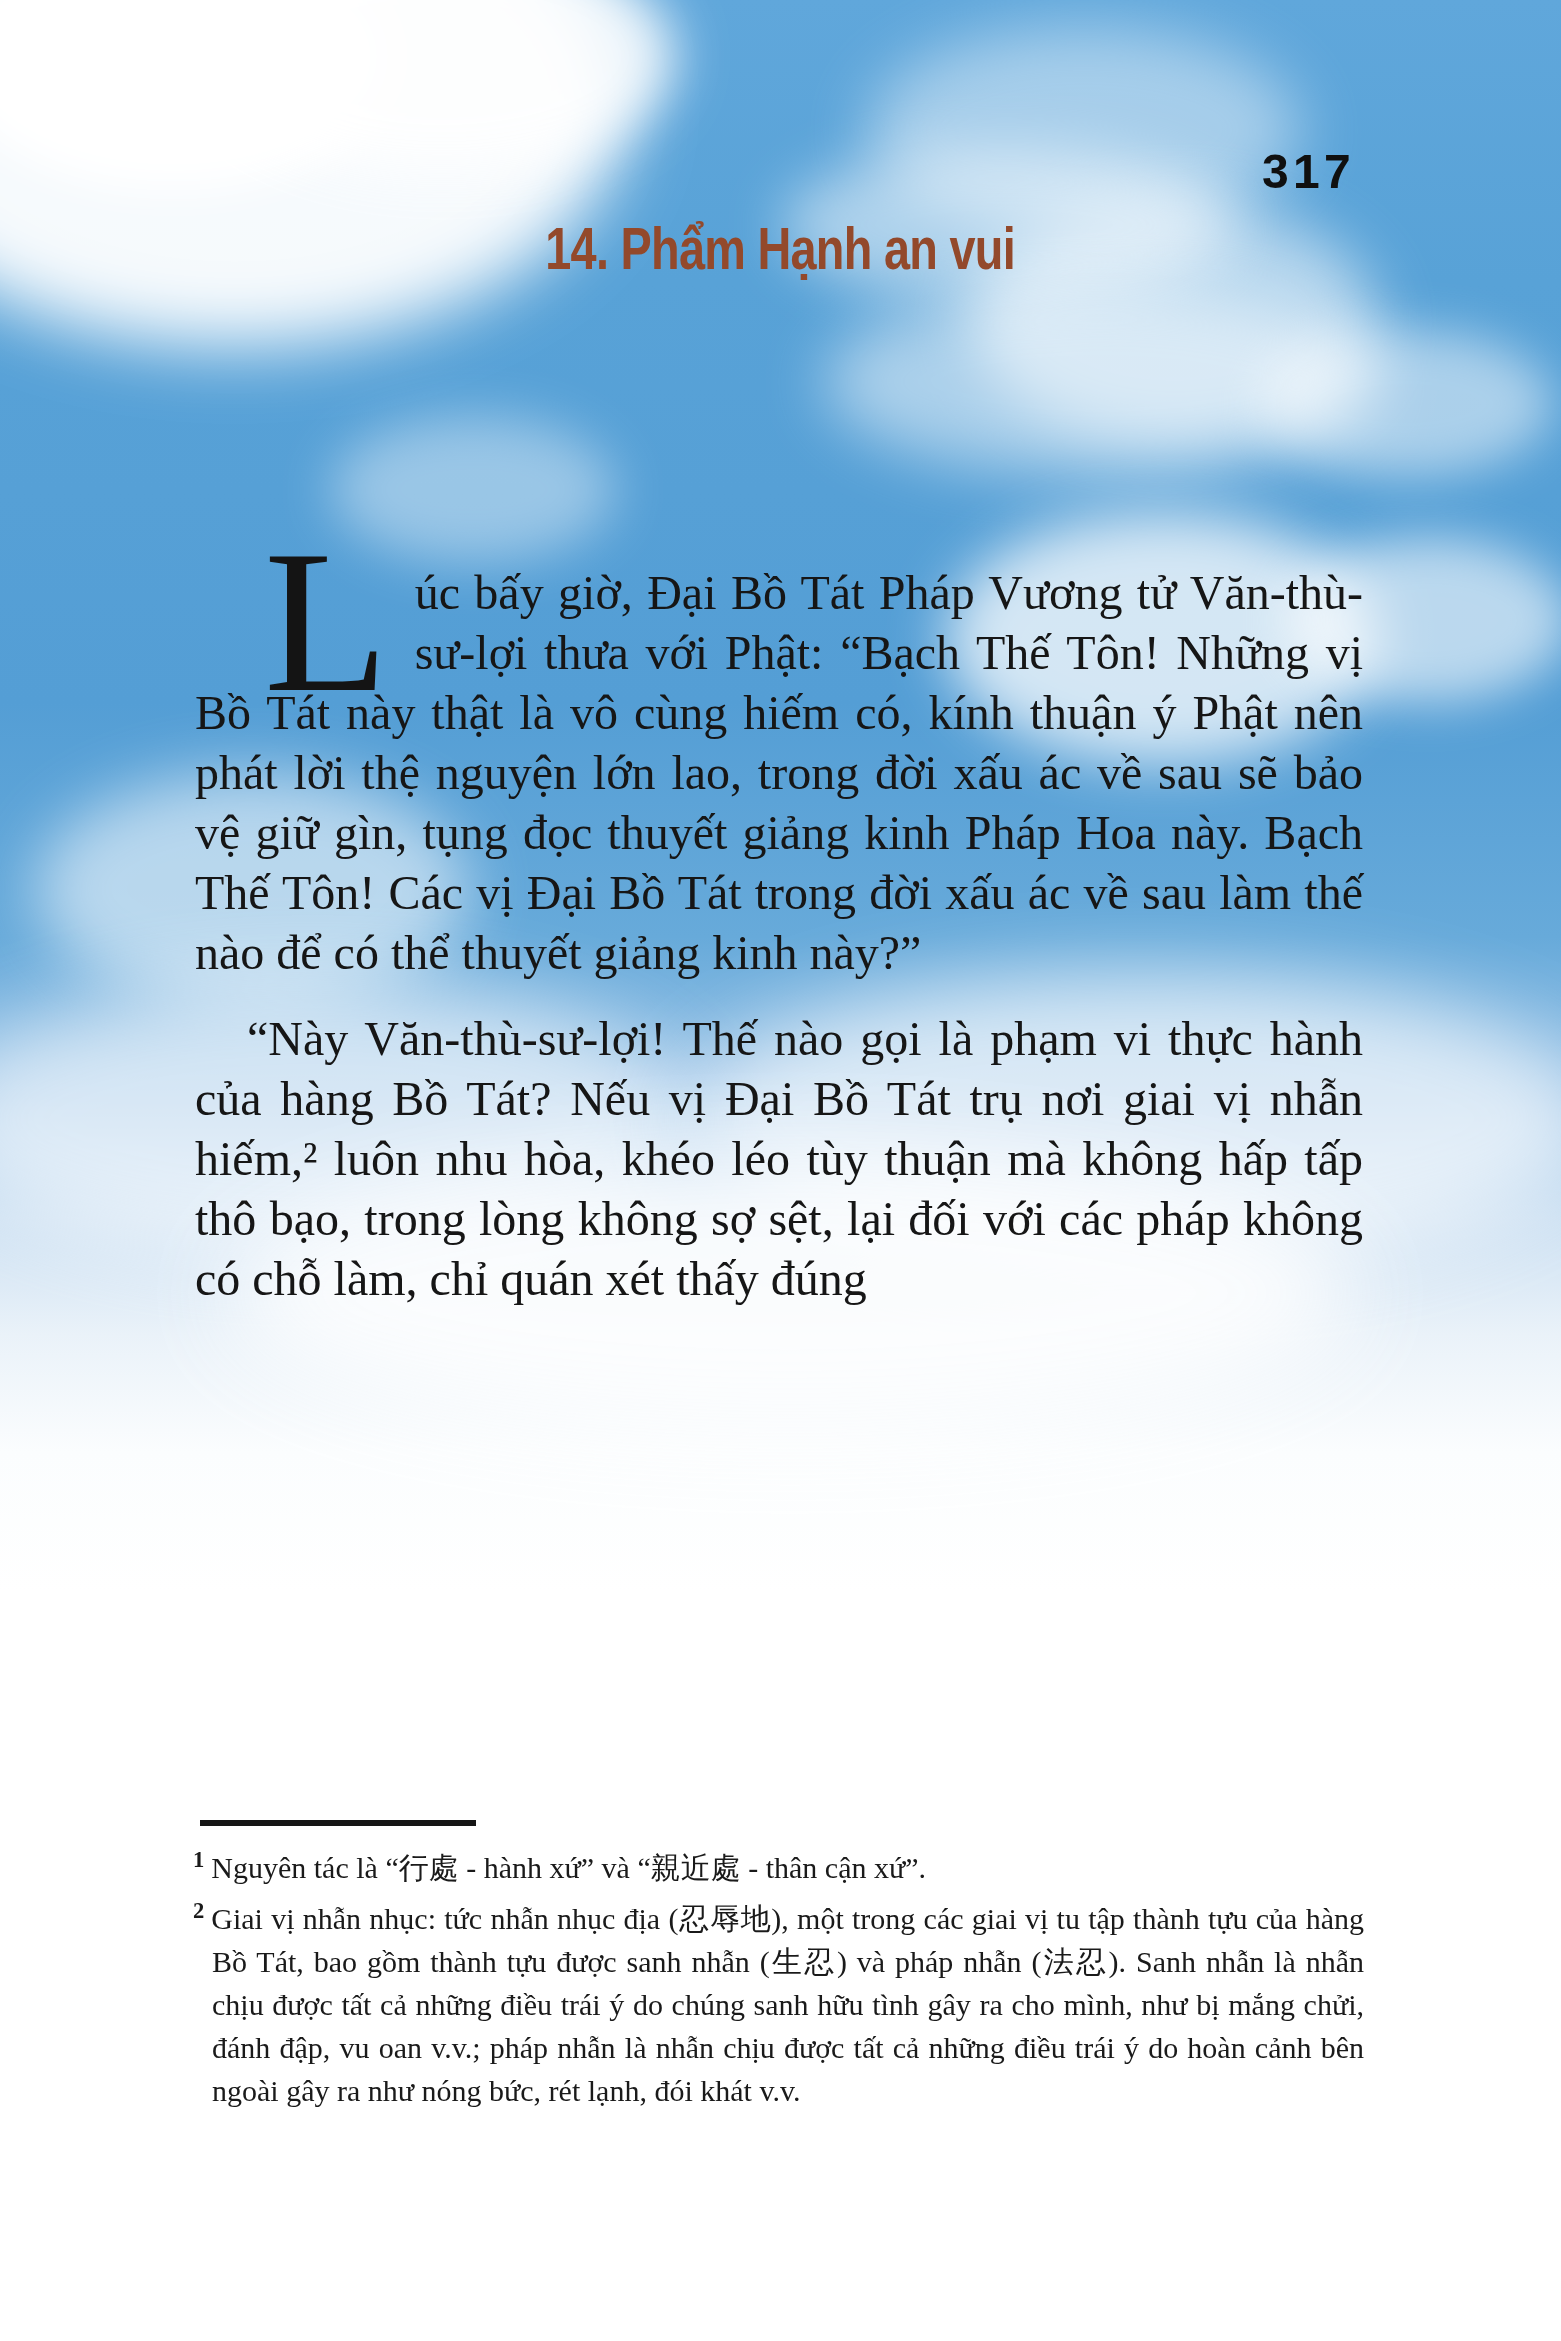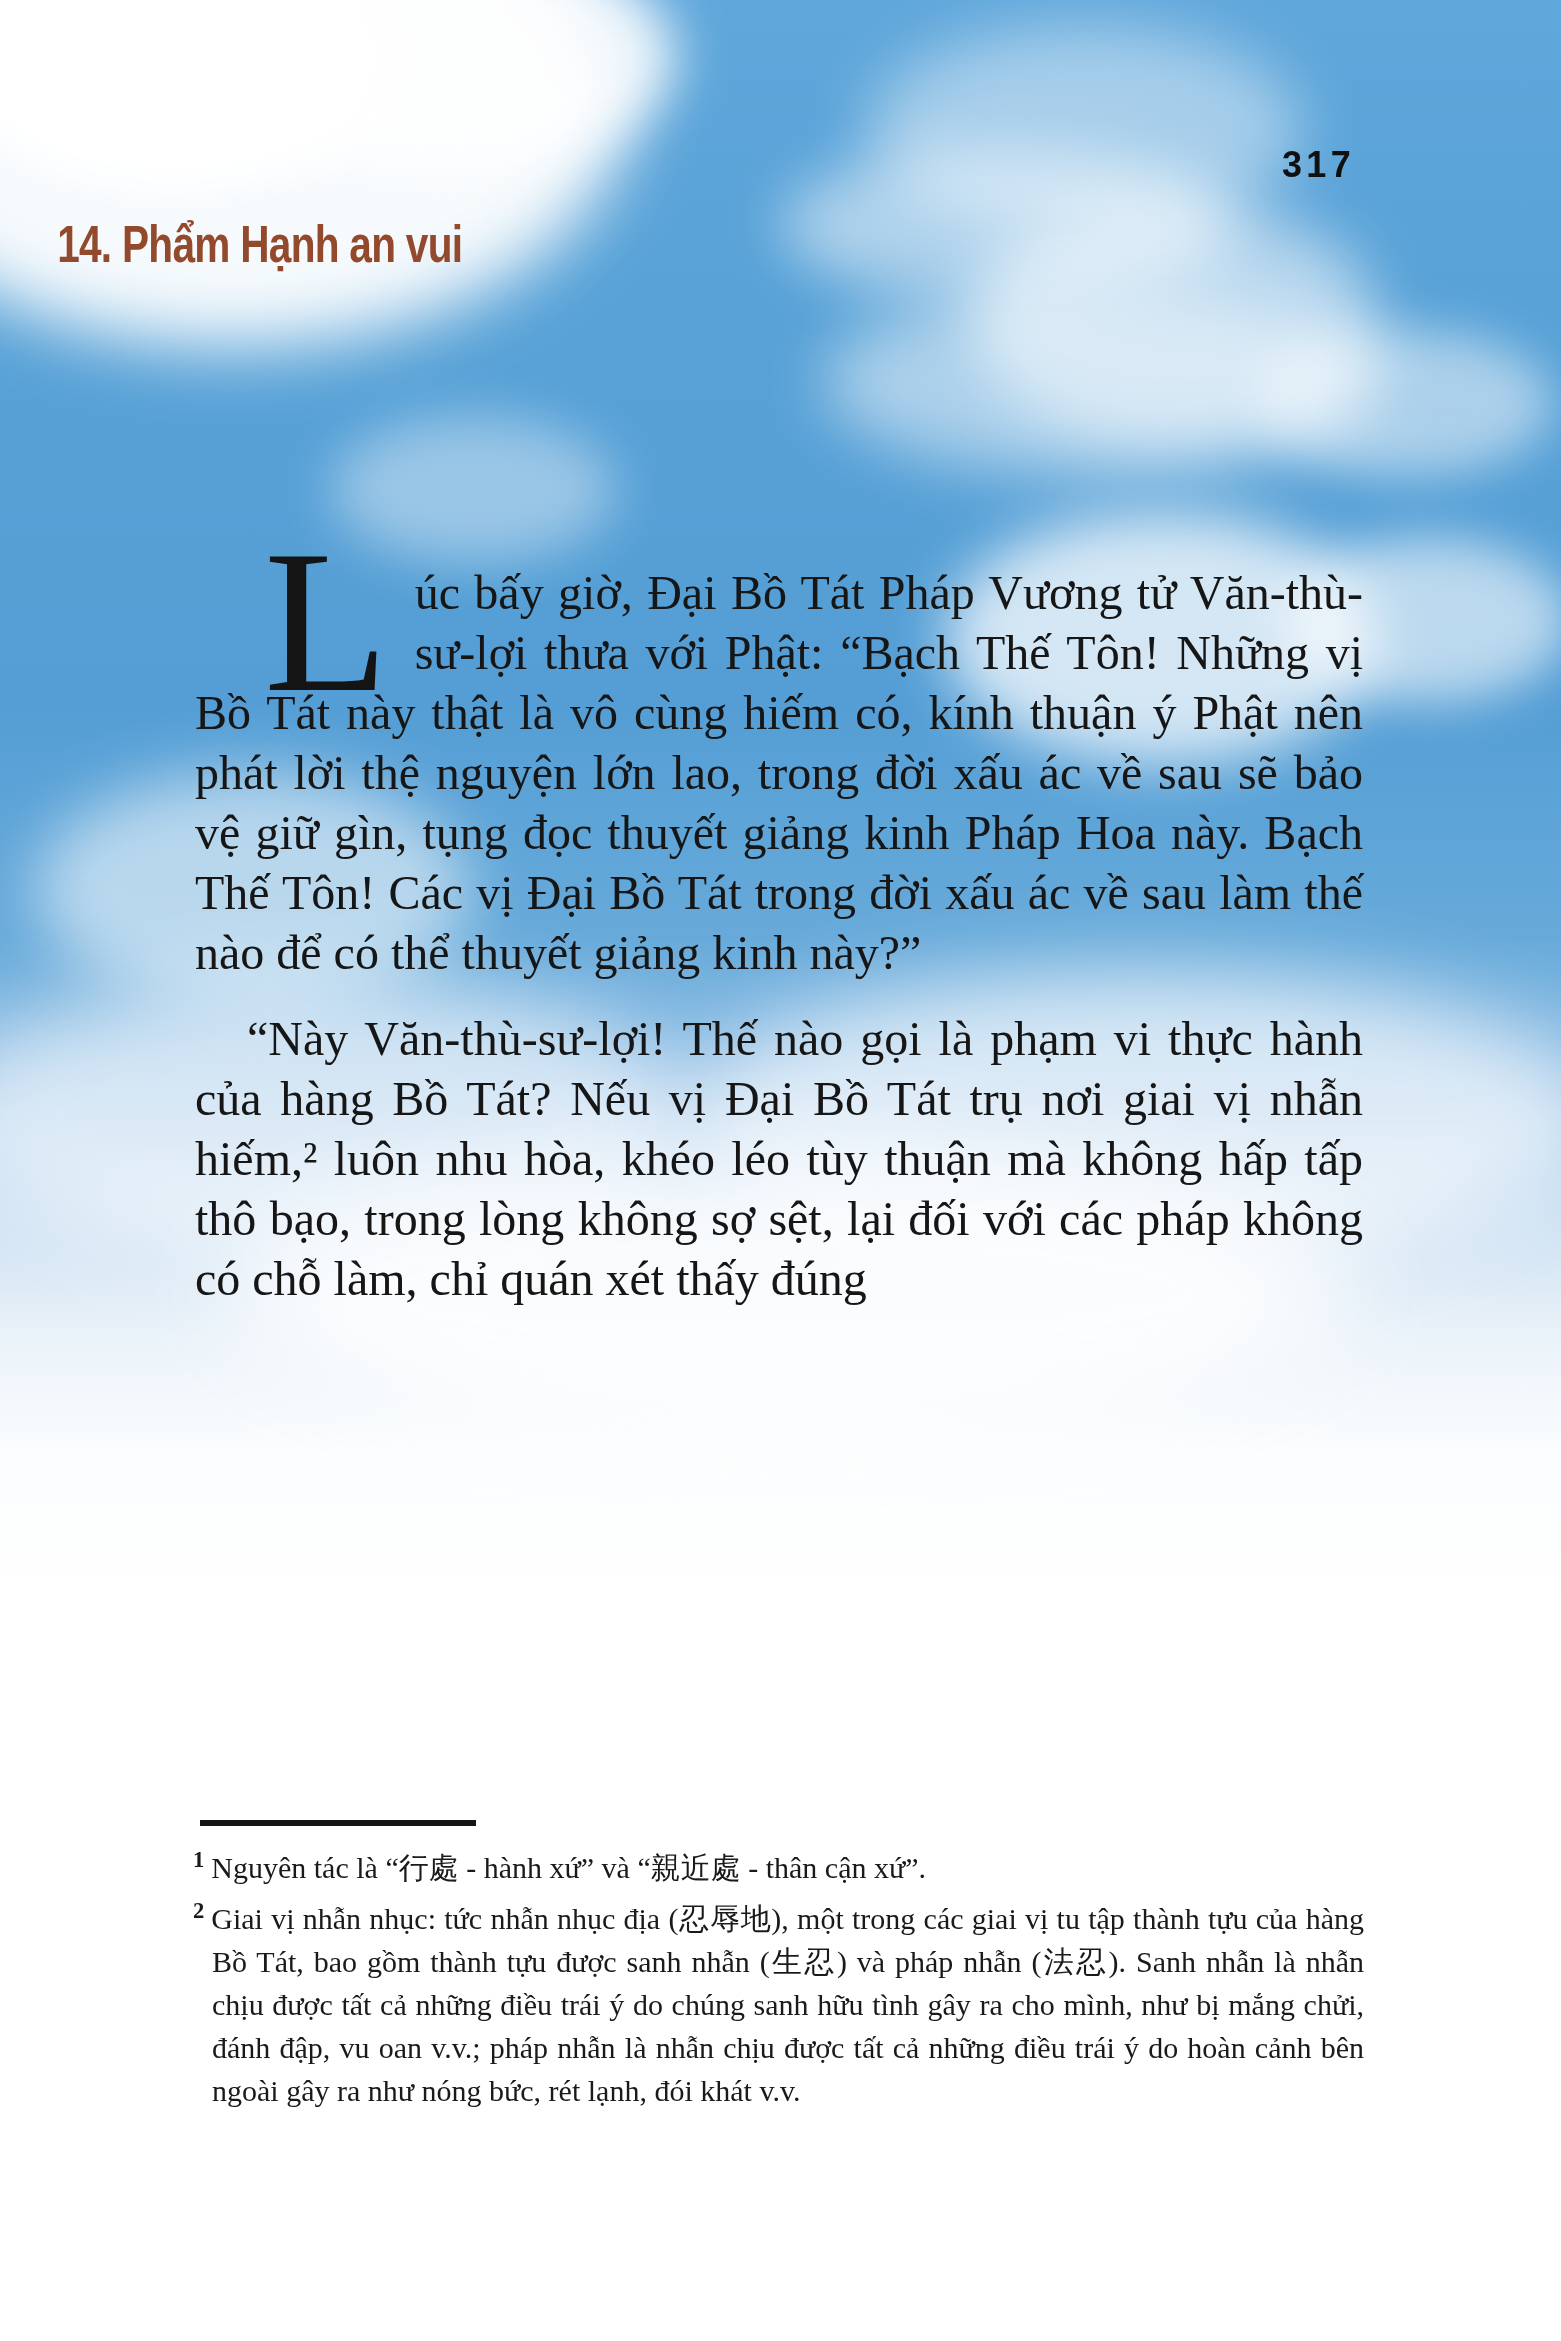--- a/index.html
+++ b/index.html
@@ -38,27 +38,27 @@
   .c10{left:35px;top:772px;width:434px;height:234px;opacity:.55;filter:blur(31px);}
   .c11{left:1258px;top:330px;width:295px;height:147px;opacity:.50;filter:blur(24px);}
   .c12{left:1284px;top:538px;width:286px;height:165px;opacity:.60;filter:blur(24px);}
   .c13{left:-69px;top:980px;width:763px;height:278px;opacity:.60;filter:blur(40px);}
   .c14{left:685px;top:971px;width:911px;height:295px;opacity:.65;filter:blur(40px);}
   .c15{left:226px;top:1154px;width:1128px;height:278px;opacity:.85;filter:blur(45px);}
 
   .page-number{
     position:absolute;top:144px;right:206px;z-index:3;
     font-family:"Liberation Sans","DejaVu Sans",sans-serif;
-    font-weight:700;font-size:36px;letter-spacing:4.3px;color:#101010;
+    font-weight:700;font-size:48px;letter-spacing:4.3px;color:#101010;
   }
   .chapter-title{
     position:absolute;left:0;right:0;top:215px;z-index:3;
-    text-align:left;
+    text-align:center;
     font-family:"Liberation Sans","DejaVu Sans",sans-serif;
-    font-weight:700;font-size:52px;line-height:1.12;
+    font-weight:700;font-size:60px;line-height:1.12;
     color:#93492b;
   }
   .chapter-title .squeeze{
     display:inline-block;
     transform:scaleX(.78);
     transform-origin:center;
     letter-spacing:-0.9px;
     white-space:nowrap;
   }
   .body-text{

